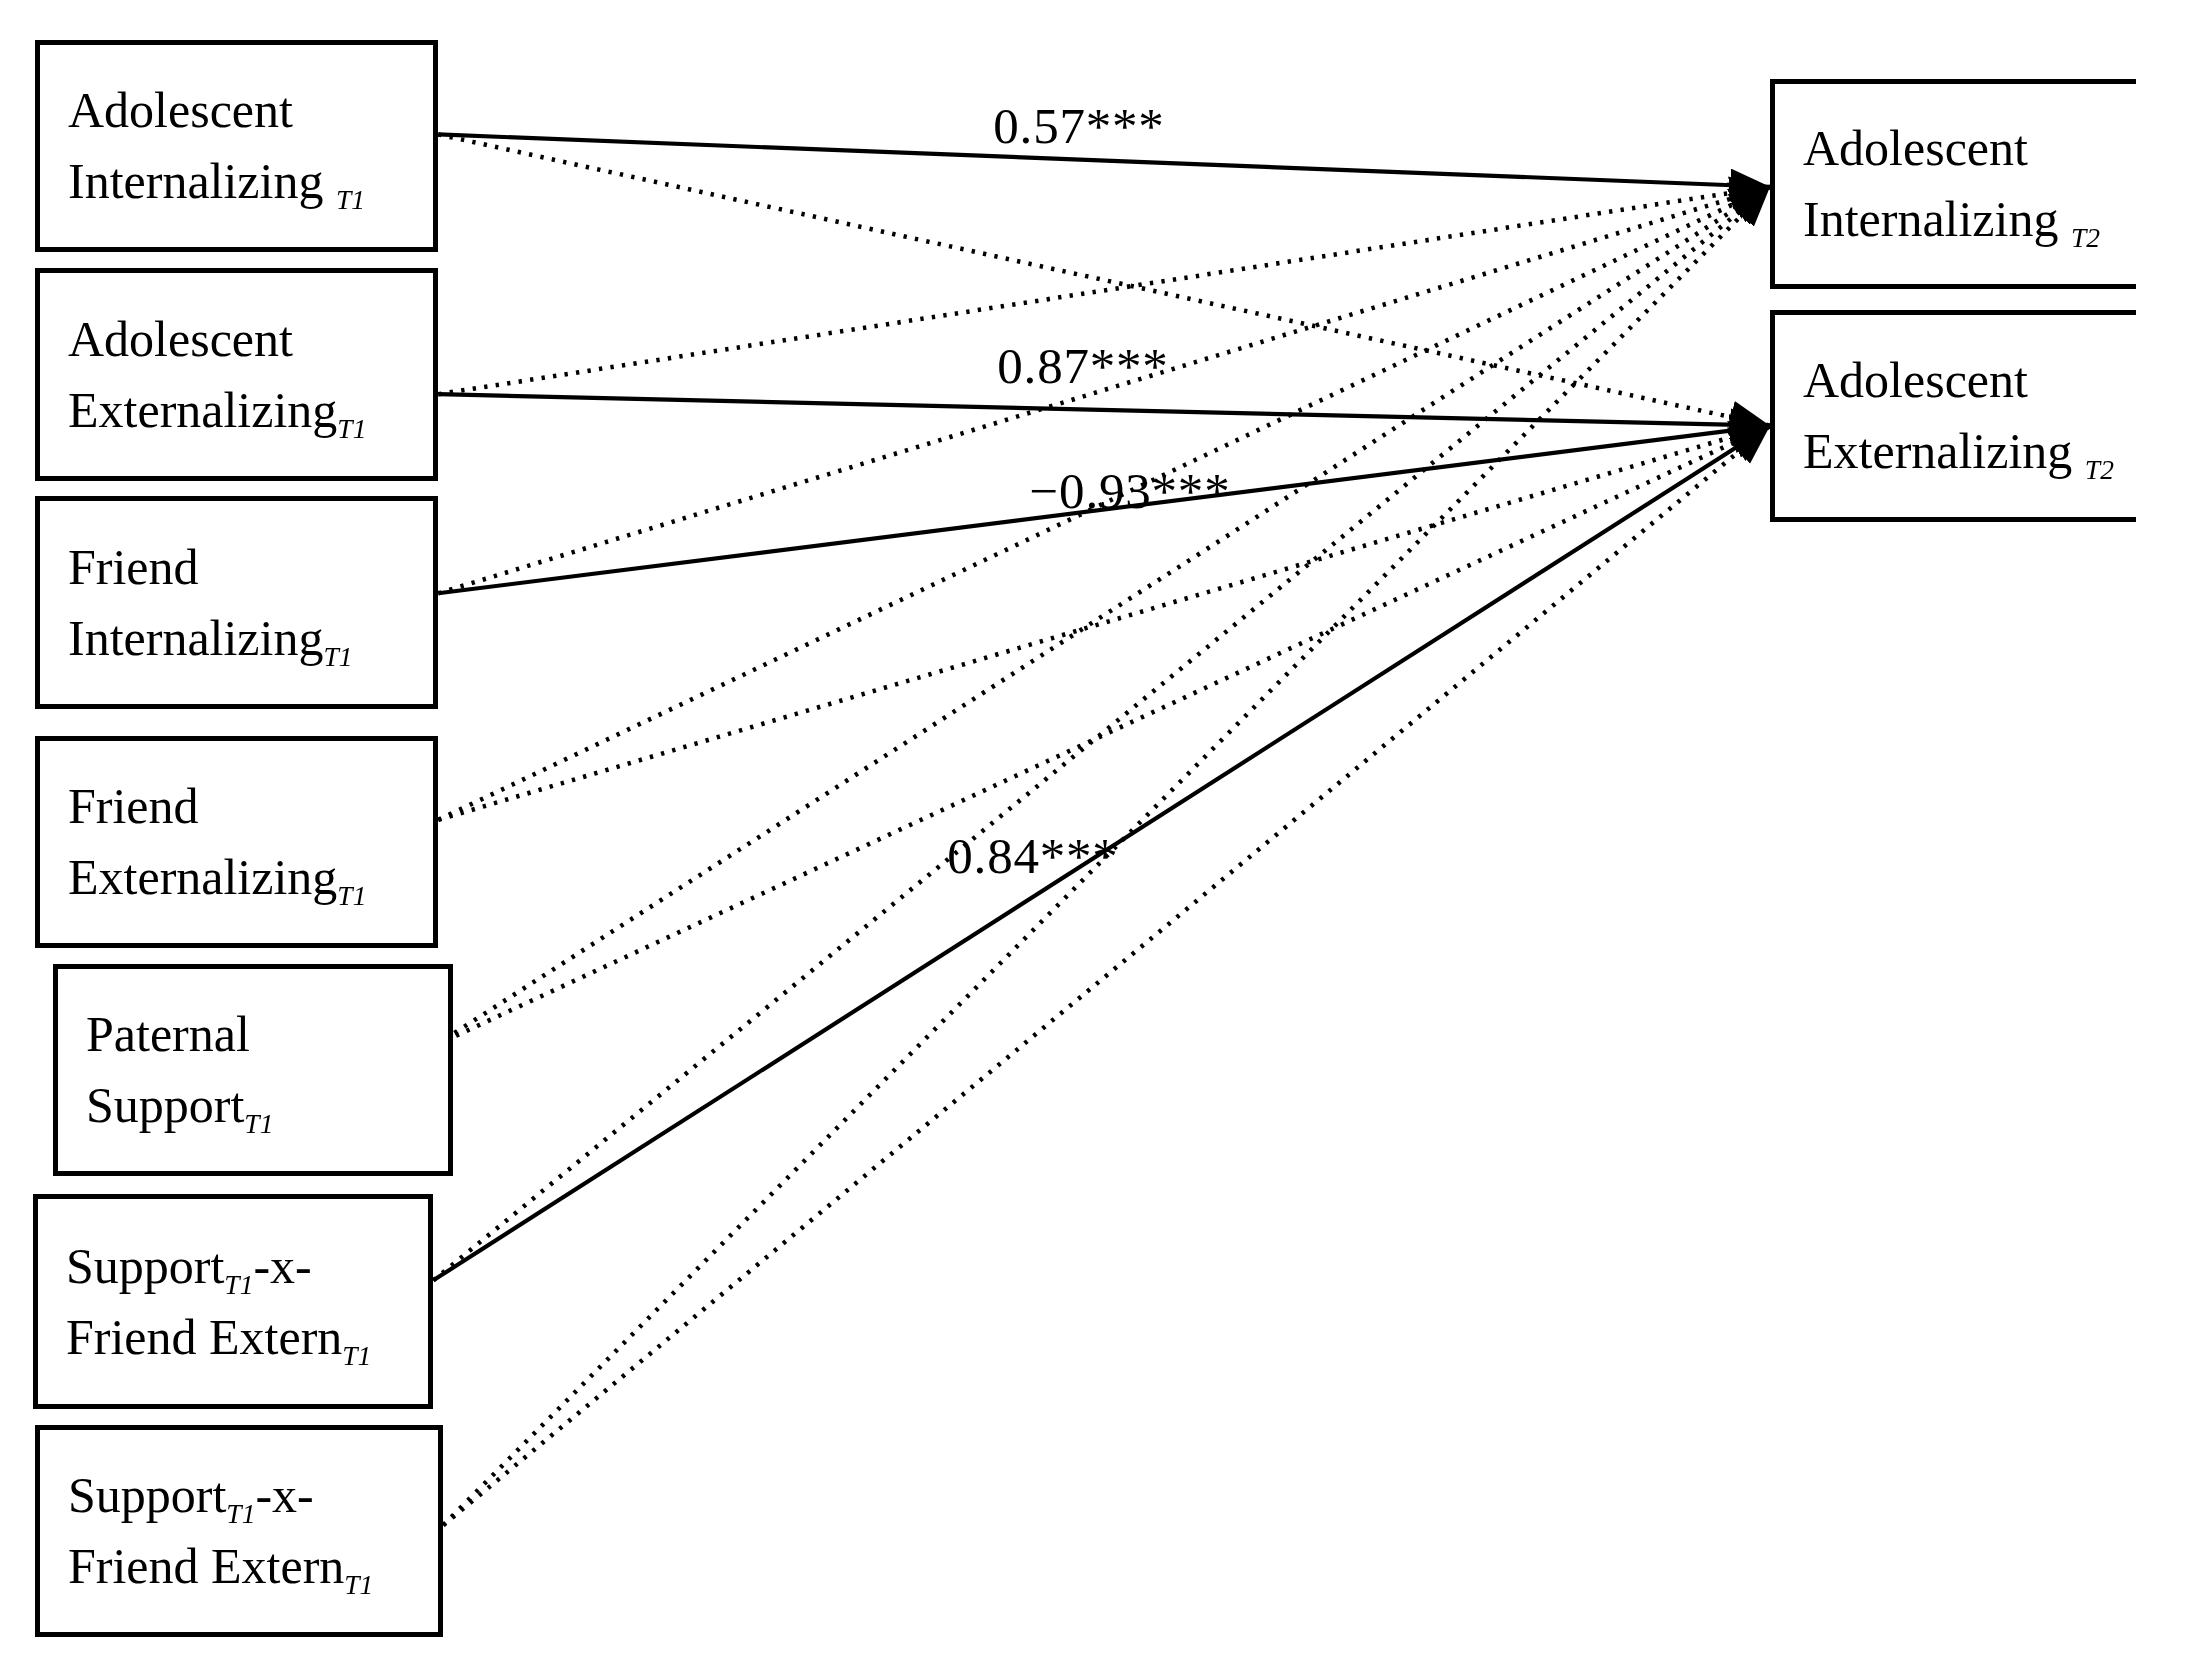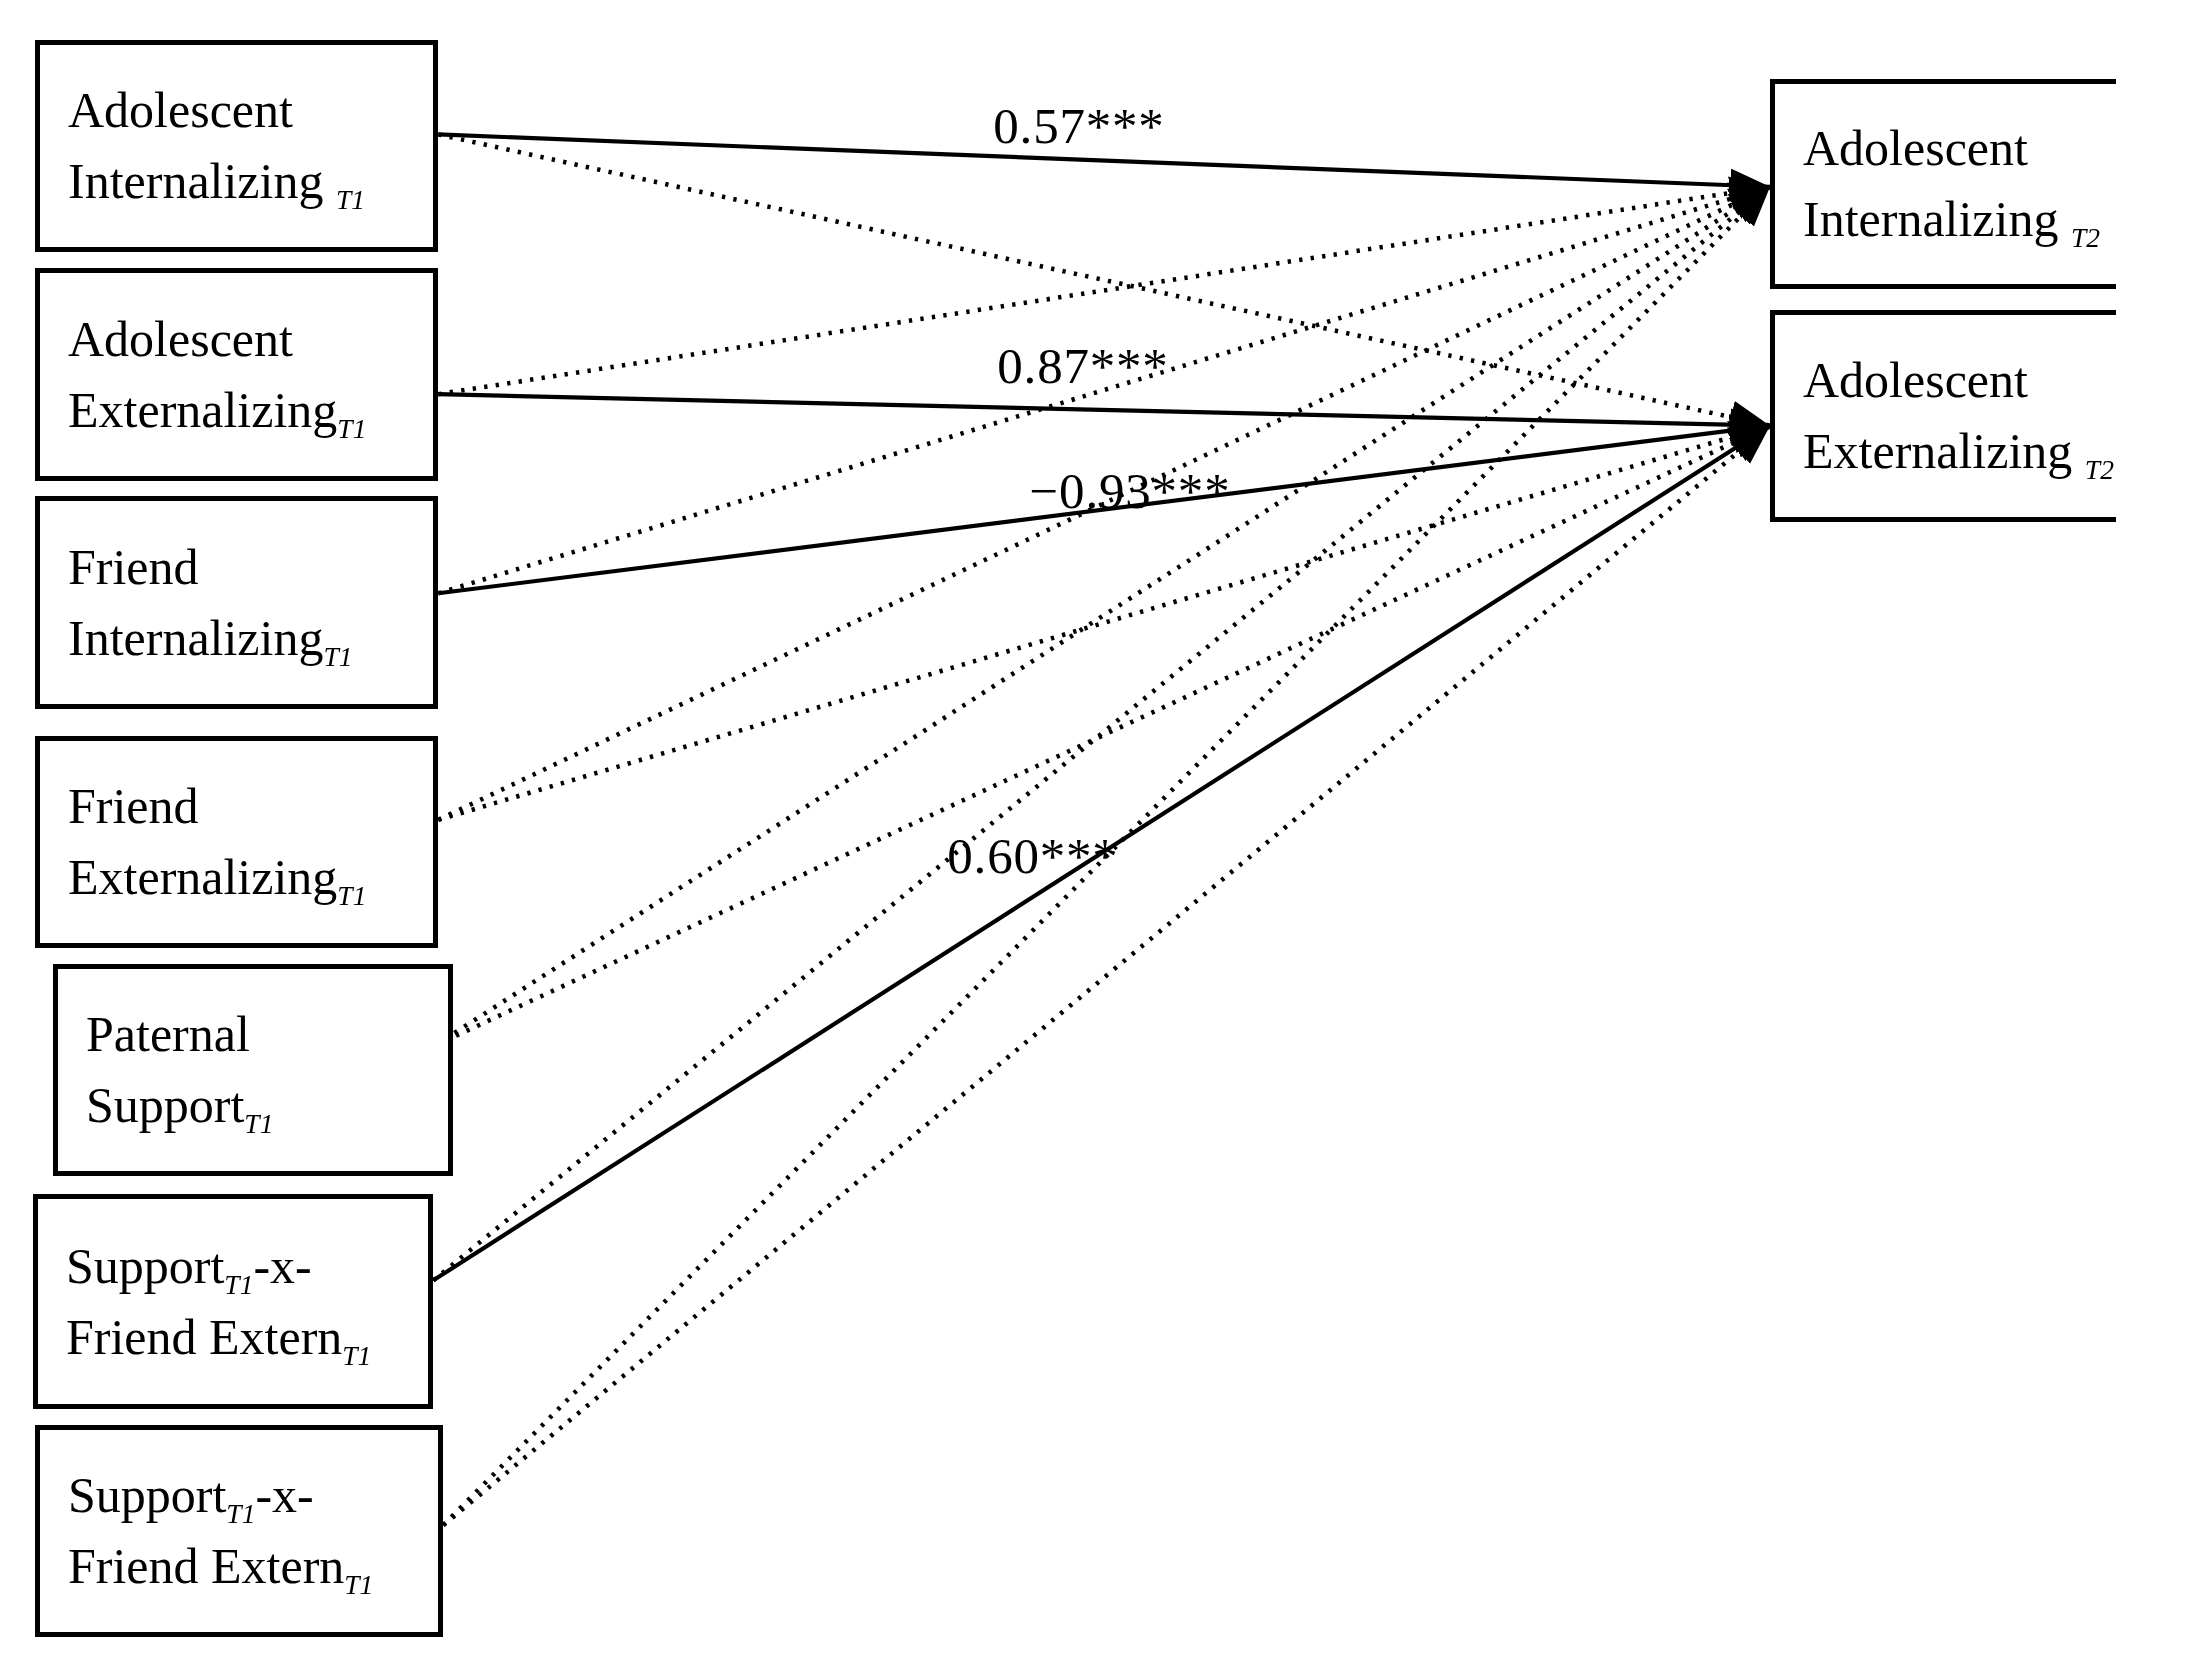--- a/index.html
+++ b/index.html
@@ -4,20 +4,21 @@
 <title></title>
 <style>
   html,body{margin:0;padding:0;background:#ffffff;}
   .canvas{
     position:relative;
     width:2116px;height:1677px;
     background:#ffffff;
     font-family:"Liberation Serif", serif;
     color:#000;
     overflow:hidden;
+    padding-left:20px;
   }
   .canvas svg{position:absolute;left:0;top:0;width:2205px;height:1677px;}
   .edge{stroke:#000000;fill:none;}
   .edge.solid{stroke-width:5;}
   .edge.dotted{stroke-width:5.5;stroke-dasharray:4 10;}
   .node-box{
     position:absolute;
     box-sizing:border-box;
     border:5px solid #000000;
     background:#ffffff;
@@ -115,15 +116,15 @@
     </div>
     <div class="node-box" style="left: 1770px; top: 310px; width: 410px; height: 212px;">
       <div class="node-label">
         <div><span>Adolescent</span></div>
         <div><span>Externalizing </span><sub>T2</sub></div>
       </div>
     </div>
     <div class="edge-label" style="left: 1079px; top: 126px;">0.57***</div>
     <div class="edge-label" style="left: 1083px; top: 366px;">0.87***</div>
     <div class="edge-label" style="left: 1083px; top: 491px; margin-left: 47px;">−0.93***</div>
-    <div class="edge-label" style="left: 1033px; top: 856px;">0.60***</div>
+    <div class="edge-label" style="left: 1033px; top: 856px;">0.84***</div>
   </div>
 
 
 </body></html>

